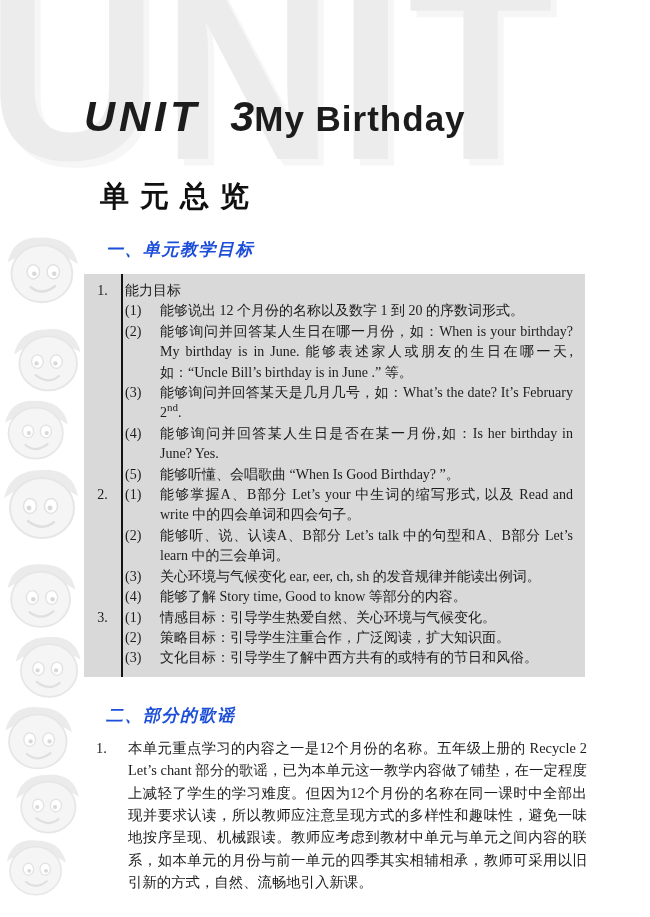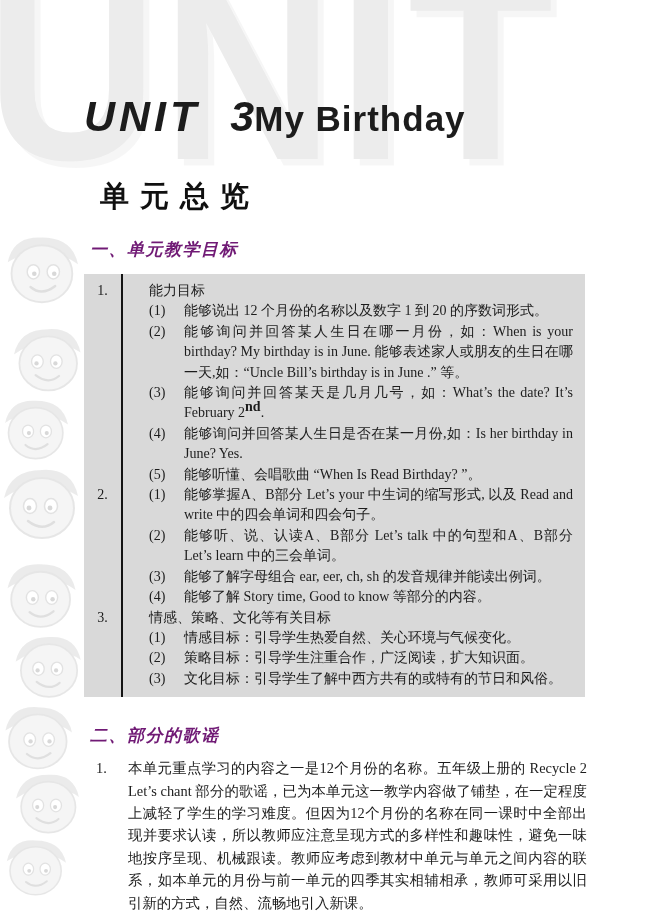--- a/index.html
+++ b/index.html
@@ -34,39 +34,39 @@
   .t-num{font-family:"Liberation Sans",sans-serif;font-style:italic;font-weight:800;
          font-size:43px;margin-left:30px;}
   .t-name{font-family:"Liberation Sans",sans-serif;font-weight:700;font-size:35px;
           letter-spacing:1px;}
   .overview{
     margin-top:36px;margin-left:16px;
     font-family:"DejaVu Serif","Liberation Serif",serif;
     font-weight:700;font-size:29px;letter-spacing:11px;color:#101010;
   }
   .sec-head{
-    margin-top:21px;margin-left:6px;
+    margin-top:21px;margin-left:22px;
     font-family:"Liberation Sans","DejaVu Sans",sans-serif;
-    font-style:italic;font-weight:700;font-size:17px;letter-spacing:1.5px;color:#701a75;
+    font-style:italic;font-weight:700;font-size:17px;letter-spacing:1.5px;color:#1d4ed8;
   }
   .sec2{margin-top:27px;}
   
   .obj-box{
     margin-top:13px;width:501px;background:var(--box-bg);
     position:relative;padding:7px 0 8px 0;
     font-size:14px;line-height:20.4px;
   }
   .vline{position:absolute;left:37px;top:0;bottom:0;width:2px;background:#141414;}
   .group{display:flex;}
   .g-num{width:37px;flex-shrink:0;text-align:center;}
-  .g-body{flex:1;padding-left:28px;padding-right:12px;}
+  .g-body{flex:1;padding-left:4px;padding-right:12px;}
   .sub-item{display:flex;}
   .sub-num{width:35px;flex-shrink:0;}
   .sub-text{flex:1;text-align:justify;}
-  .sub-text sup{font-size:14px;line-height:0;font-weight:bold;}
+  .sub-text sup{font-size:11px;line-height:0;}
   
   .ana-item{display:flex;margin-top:10px;}
   .ana-num{width:44px;flex-shrink:0;padding-left:12px;font-size:14.4px;line-height:22.4px;}
   .ana-text{flex:1;text-align:justify;font-size:14.4px;line-height:22.4px;}
 </style>
 </head>
 <body>
 
 <div class="page">
 
@@ -125,49 +125,48 @@
               <div class="sub-item">
                 <span class="sub-num">(3)</span>
                 <span class="sub-text"><span>能够询问并回答某天是几月几号，如：What’s the date? It’s February 2</span><sup>nd</sup><span>.</span></span>
               </div>
               <div class="sub-item">
                 <span class="sub-num">(4)</span>
                 <span class="sub-text"><span>能够询问并回答某人生日是否在某一月份,如：Is her birthday in June? Yes.</span></span>
               </div>
               <div class="sub-item">
                 <span class="sub-num">(5)</span>
-                <span class="sub-text"><span>能够听懂、会唱歌曲 “When Is Read Birthday? ”。</span></span>
+                <span class="sub-text"><span>能够听懂、会唱歌曲 “When Is Good Birthday? ”。</span></span>
               </div>
             </div>
           </div>
           <div class="group">
             <div class="g-num">2.</div>
             <div class="g-body">
               <div class="sub-item">
                 <span class="sub-num">(1)</span>
                 <span class="sub-text"><span>能够掌握A、B部分 Let’s your 中生词的缩写形式, 以及 Read and write 中的四会单词和四会句子。</span></span>
               </div>
               <div class="sub-item">
                 <span class="sub-num">(2)</span>
                 <span class="sub-text"><span>能够听、说、认读A、B部分 Let’s talk 中的句型和A、B部分 Let’s learn 中的三会单词。</span></span>
               </div>
               <div class="sub-item">
                 <span class="sub-num">(3)</span>
-                <span class="sub-text"><span>能够了解字母组合 ear, eer, ch, sh 的发音规律并能读出例词。</span></span>
+                <span class="sub-text"><span>关心环境与气候变化 ear, eer, ch, sh 的发音规律并能读出例词。</span></span>
               </div>
               <div class="sub-item">
                 <span class="sub-num">(4)</span>
                 <span class="sub-text"><span>能够了解 Story time, Good to know 等部分的内容。</span></span>
               </div>
             </div>
           </div>
           <div class="group">
             <div class="g-num">3.</div>
             <div class="g-body">
-              <div class="g-title">情感、策略、文化等有关目标</div>
               <div class="sub-item">
                 <span class="sub-num">(1)</span>
                 <span class="sub-text"><span>情感目标：引导学生热爱自然、关心环境与气候变化。</span></span>
               </div>
               <div class="sub-item">
                 <span class="sub-num">(2)</span>
                 <span class="sub-text"><span>策略目标：引导学生注重合作，广泛阅读，扩大知识面。</span></span>
               </div>
               <div class="sub-item">
                 <span class="sub-num">(3)</span>

